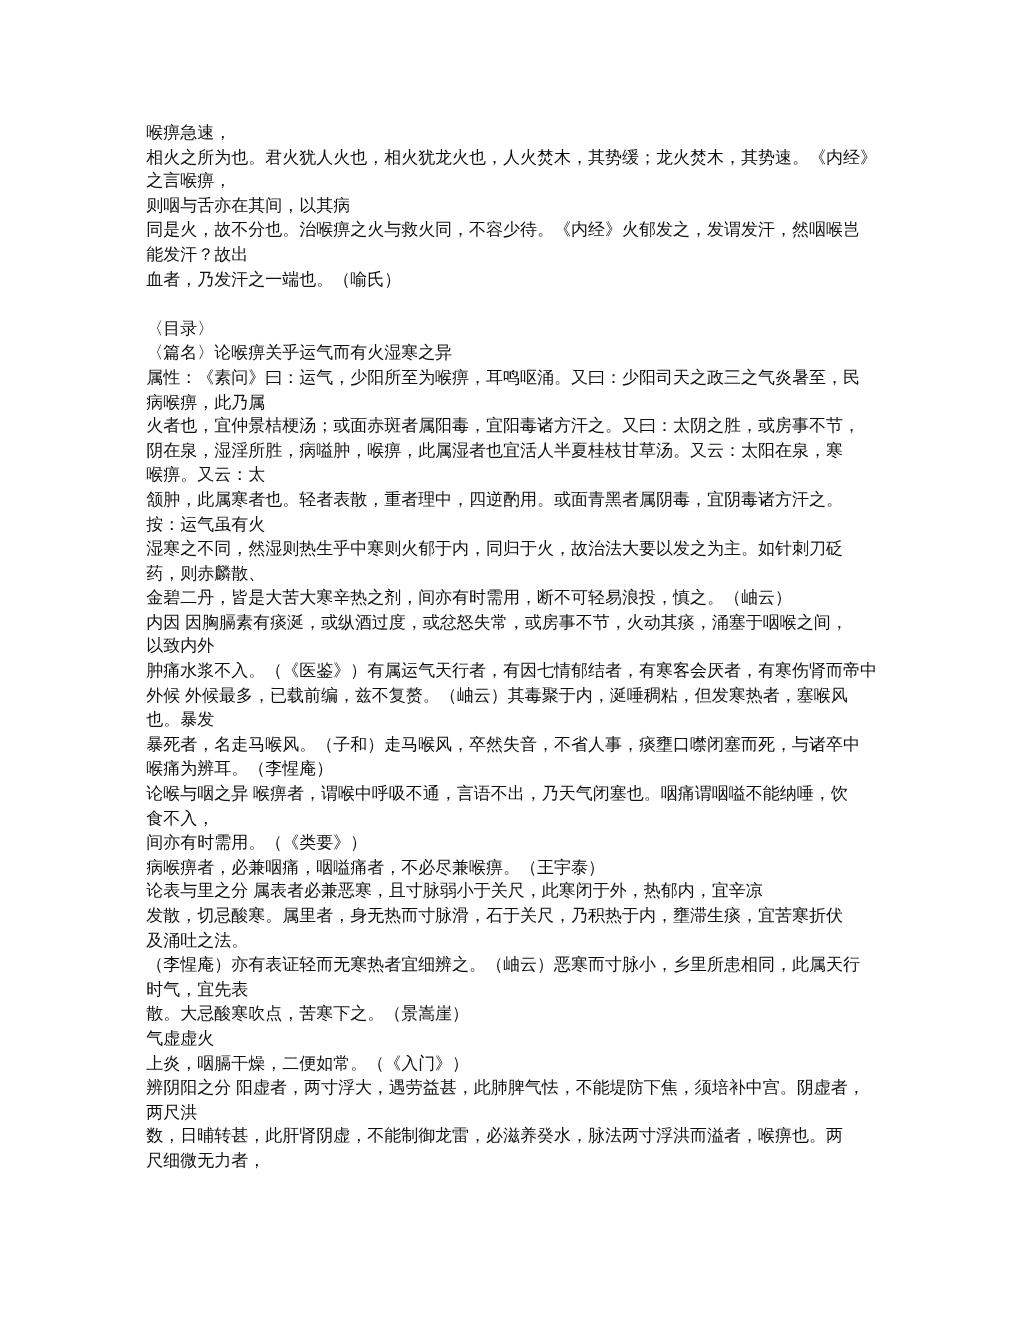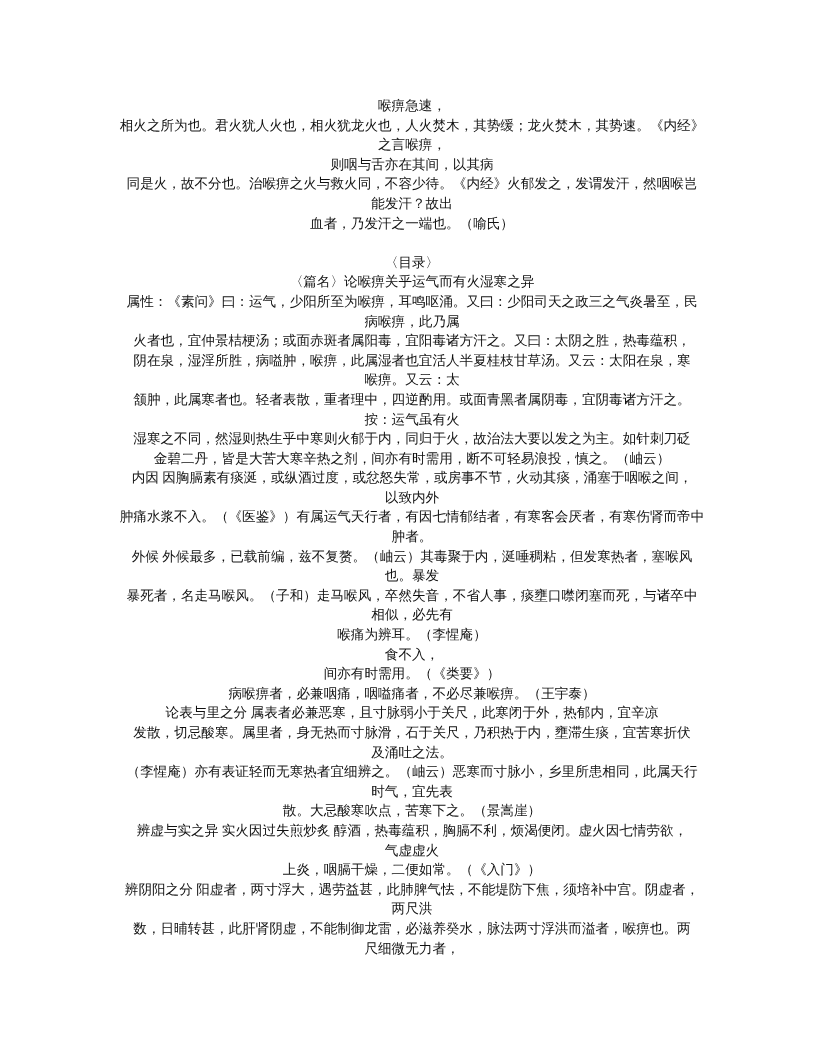--- a/index.html
+++ b/index.html
@@ -11,25 +11,24 @@
       width: 816px;
       height: 1056px;
       position: relative;
       overflow: hidden;
     }
     .page {
       position: absolute;
       left: 117px;
       top: 96px;
       width: 590px;
-      font-family: Liberation Serif, serif;
+      font-family: Liberation Sans, sans-serif;
       font-size: 13.6px;
       line-height: 19.6px;
       color: #111111;
-      text-align: center;
     }
     .line {
       display: block;
       white-space: pre-wrap;
       word-break: break-all;
       min-height: 19.6px;
     }
     .blank {
       height: 19.6px;
     }
@@ -49,46 +48,45 @@
   </div>
 
   <div class="blank"></div>
 
   <span class="line">〈目录〉</span>
   <span class="line">〈篇名〉论喉痹关乎运气而有火湿寒之异</span>
 
   <div>
     <span class="line">属性：《素问》曰：运气，少阳所至为喉痹，耳鸣呕涌。又曰：少阳司天之政三之气炎暑至，民</span>
     <span class="line">病喉痹，此乃属</span>
-    <span class="line">火者也，宜仲景桔梗汤；或面赤斑者属阳毒，宜阳毒诸方汗之。又曰：太阴之胜，热毒蕴积，</span>
+    <span class="line">火者也，宜仲景桔梗汤；或面赤斑者属阳毒，宜阳毒诸方汗之。又曰：太阴之胜，或房事不节，</span>
     <span class="line">阴在泉，湿淫所胜，病嗌肿，喉痹，此属湿者也宜活人半夏桂枝甘草汤。又云：太阳在泉，寒</span>
     <span class="line">喉痹。又云：太</span>
     <span class="line">颔肿，此属寒者也。轻者表散，重者理中，四逆酌用。或面青黑者属阴毒，宜阴毒诸方汗之。</span>
     <span class="line">按：运气虽有火</span>
     <span class="line">湿寒之不同，然湿则热生乎中寒则火郁于内，同归于火，故治法大要以发之为主。如针刺刀砭</span>
+    <span class="line">药，则赤麟散、</span>
     <span class="line">金碧二丹，皆是大苦大寒辛热之剂，间亦有时需用，断不可轻易浪投，慎之。（岫云）</span>
     <span class="line">内因 因胸膈素有痰涎，或纵酒过度，或忿怒失常，或房事不节，火动其痰，涌塞于咽喉之间，</span>
     <span class="line">以致内外</span>
     <span class="line">肿痛水浆不入。（《医鉴》）有属运气天行者，有因七情郁结者，有寒客会厌者，有寒伤肾而帝中</span>
-    <span class="line">肿者。</span>
     <span class="line">外候 外候最多，已载前编，兹不复赘。（岫云）其毒聚于内，涎唾稠粘，但发寒热者，塞喉风</span>
     <span class="line">也。暴发</span>
     <span class="line">暴死者，名走马喉风。（子和）走马喉风，卒然失音，不省人事，痰壅口噤闭塞而死，与诸卒中</span>
-    <span class="line">相似，必先有</span>
     <span class="line">喉痛为辨耳。（李惺庵）</span>
+    <span class="line">论喉与咽之异 喉痹者，谓喉中呼吸不通，言语不出，乃天气闭塞也。咽痛谓咽嗌不能纳唾，饮</span>
     <span class="line">食不入，</span>
     <span class="line">间亦有时需用。（《类要》）</span>
     <span class="line">病喉痹者，必兼咽痛，咽嗌痛者，不必尽兼喉痹。（王宇泰）</span>
     <span class="line">论表与里之分 属表者必兼恶寒，且寸脉弱小于关尺，此寒闭于外，热郁内，宜辛凉</span>
     <span class="line">发散，切忌酸寒。属里者，身无热而寸脉滑，石于关尺，乃积热于内，壅滞生痰，宜苦寒折伏</span>
     <span class="line">及涌吐之法。</span>
     <span class="line">（李惺庵）亦有表证轻而无寒热者宜细辨之。（岫云）恶寒而寸脉小，乡里所患相同，此属天行</span>
     <span class="line">时气，宜先表</span>
     <span class="line">散。大忌酸寒吹点，苦寒下之。（景嵩崖）</span>
-    <span class="line">辨虚与实之异 实火因过失煎炒炙 醇酒，热毒蕴积，胸膈不利，烦渴便闭。虚火因七情劳欲，</span>
     <span class="line">气虚虚火</span>
     <span class="line">上炎，咽膈干燥，二便如常。（《入门》）</span>
     <span class="line">辨阴阳之分 阳虚者，两寸浮大，遇劳益甚，此肺脾气怯，不能堤防下焦，须培补中宫。阴虚者，</span>
     <span class="line">两尺洪</span>
     <span class="line">数，日晡转甚，此肝肾阴虚，不能制御龙雷，必滋养癸水，脉法两寸浮洪而溢者，喉痹也。两</span>
     <span class="line">尺细微无力者，</span>
   </div>
 </div>
 
 </body></html>

